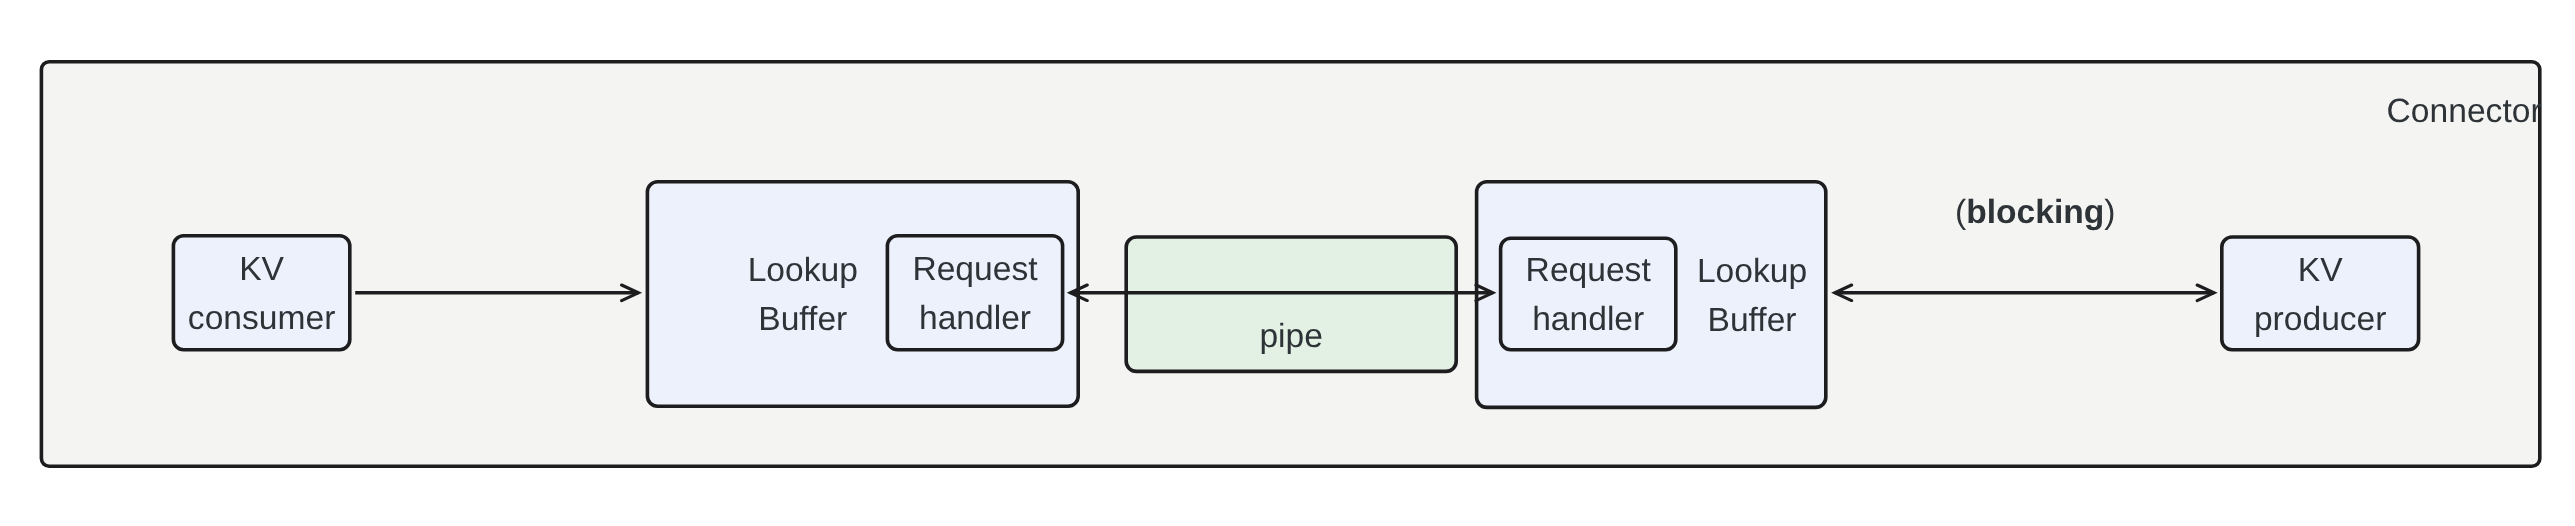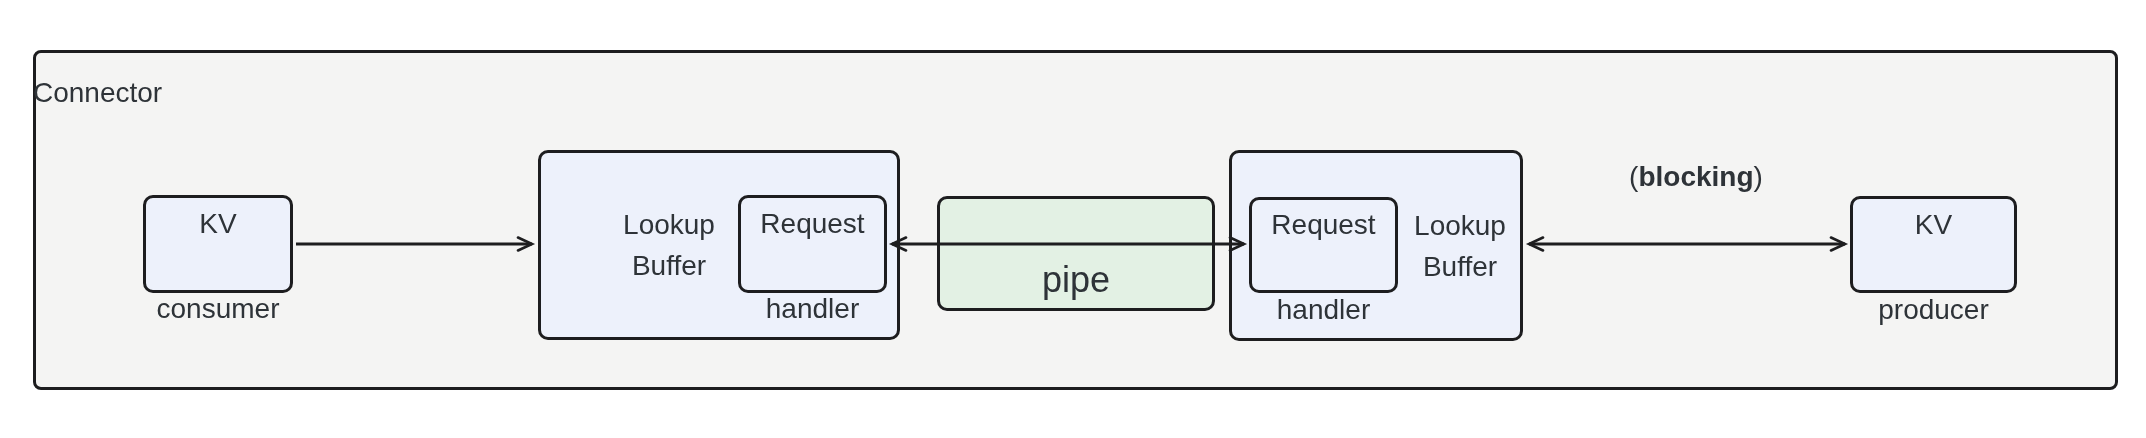--- a/index.html
+++ b/index.html
@@ -25,39 +25,39 @@
     left: 33px; top: 50px;
     width: 2085px; height: 340px;
     background: var(--container-fill);
     border: 3px solid var(--border);
     border-radius: 8px;
   }
   .diagram-title {
     position: absolute;
     left: 33px; top: 78px;
     width: 2085px;
-    text-align: left;
+    text-align: right;
     font-size: 28px;
     line-height: 30px;
     color: var(--text);
   }
   .node {
     position: absolute;
     background: var(--node-fill);
     border: 3px solid var(--border);
     border-radius: 10px;
     display: flex;
     flex-direction: column;
     align-items: center;
     justify-content: center;
     font-size: 28px;
     line-height: 41px;
     text-align: center;
   }
-  .node .nline { display: block; margin-top: 44px; }
+  .node .nline { display: block; }
   .lookup-node { justify-content: flex-start; padding-left: 24px; }
   .lb-text {
     position: absolute;
     top: 50%;
     transform: translateY(-50%);
     text-align: center;
     font-size: 28px;
     line-height: 41px;
   }
   .lb-text span { display: block; }
@@ -65,21 +65,21 @@
     position: absolute;
     background: var(--pipe-fill);
     border: 3px solid var(--border);
     border-radius: 10px;
   }
   .pipe-label {
     position: absolute;
     left: 0; right: 0;
     bottom: 13px;
     text-align: center;
-    font-size: 36px;
+    font-size: 28px;
     line-height: 30px;
   }
   .edge-label {
     position: absolute;
     text-align: center;
     font-size: 28px;
     line-height: 41px;
     color: var(--text);
     white-space: nowrap;
   }

